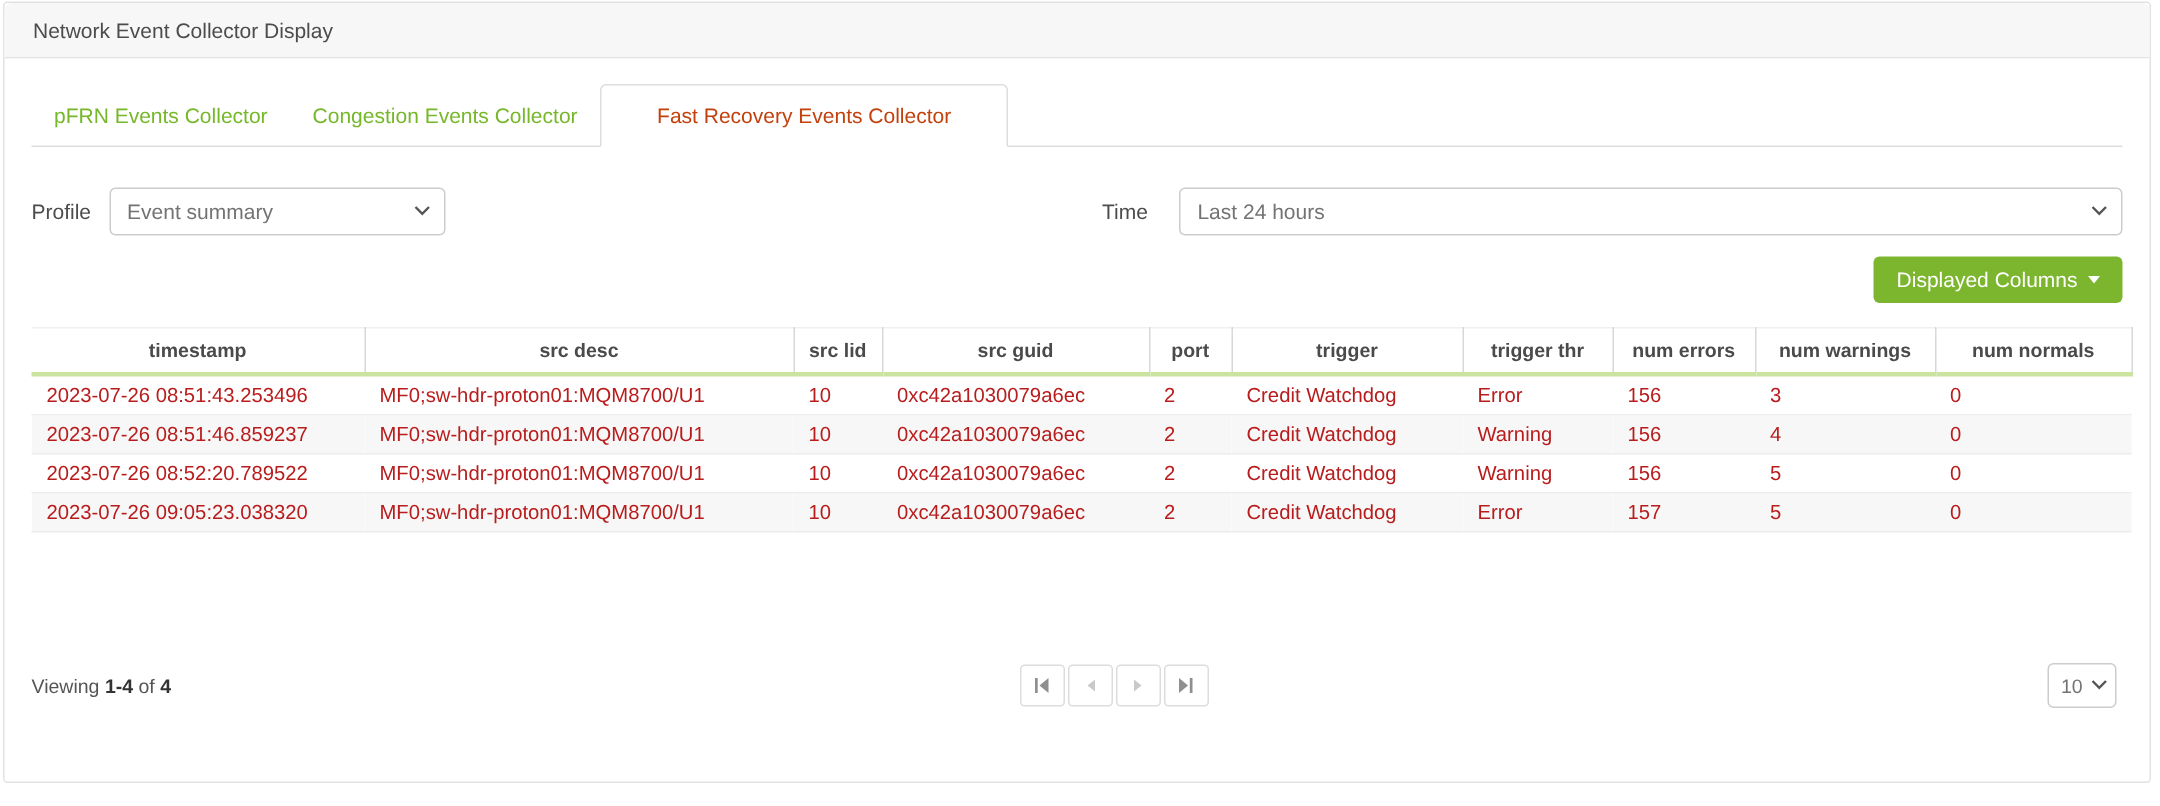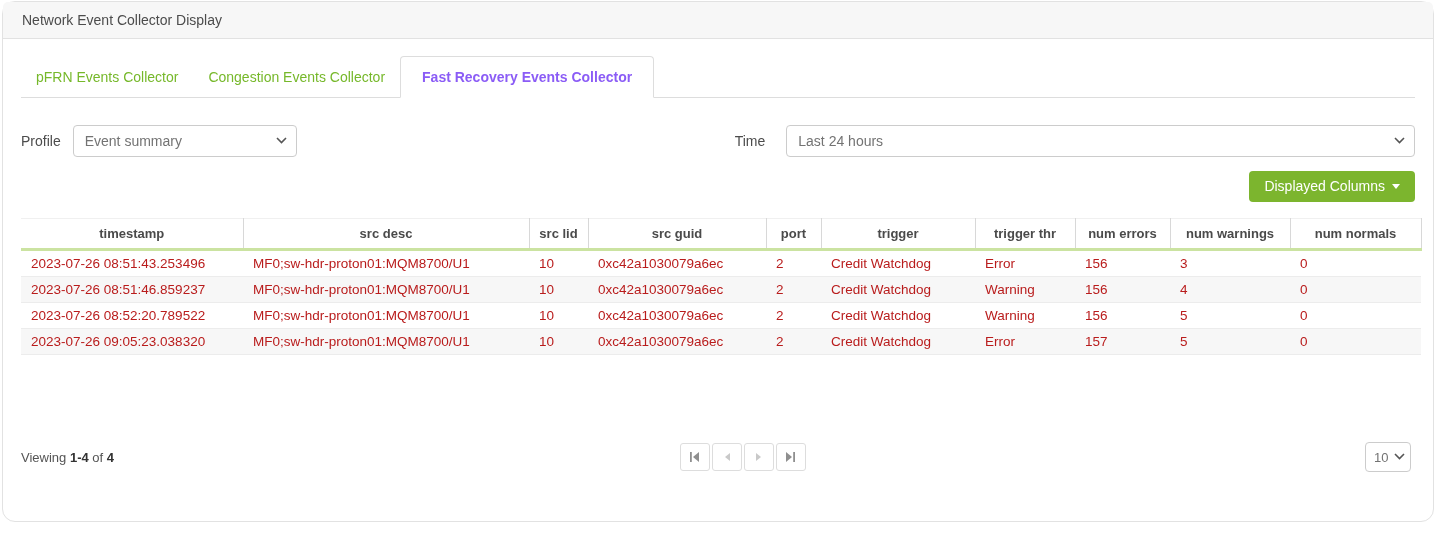--- a/index.html
+++ b/index.html
@@ -1,32 +1,32 @@
 <!DOCTYPE html>
 <html style="--accent-green: #7cb52e; --tab-green: #76b82a; --header-underline: #cbe3a1;"><head>
 <meta charset="utf-8">
 <style>
   * { box-sizing: border-box; margin: 0; padding: 0; }
   html, body { width: 1440px; height: 537px; overflow: hidden; background: #ffffff;
     font-family: "Liberation Sans", "DejaVu Sans", sans-serif; }
 
   .panel { width: 1432px; height: 521px; margin: 1px 0 0 2px; background: #fff;
-    border: 1px solid #e2e2e2; border-radius: 13px; }
+    border: 1px solid #e2e2e2; border-radius: 3px; }
 
   .panel-header { background: #f7f7f7; border-bottom: 1px solid #e2e2e2;
     border-radius: 5px 5px 0 0; padding: 10px 19px; font-size: 14px; color: #4c4c4c; }
 
   .panel-body { padding: 16px 18px 0 18px; }
 
   
   .tabs { display: flex; border-bottom: 1px solid #ddd; align-items: center; }
   .tab { font-family: inherit; font-size: 14px; background: transparent; border: none;
     color: var(--tab-green, #76b82a); padding: 12px 15px; cursor: pointer; position: relative; top: 1px; }
-  .tab.active { color: #8b5cf6; background: #fff; border: 1px solid #ddd; border-bottom: 1px solid #fff;
-    border-radius: 4px 4px 0 0; padding: 12px 21px; font-weight: bold; }
+  .tab.active { color: #c2410c; background: #fff; border: 1px solid #ddd; border-bottom: 1px solid #fff;
+    border-radius: 4px 4px 0 0; padding: 12px 37px; }
 
   
   .filter-row { display: flex; align-items: center; margin-top: 27px; }
   .field-label { font-size: 14px; color: #4c4c4c; }
   .select-wrap { position: relative; display: inline-block; }
   .select-wrap select { font-family: inherit; font-size: 14px; color: #737373; width: 100%;
     height: 32px; padding: 4px 26px 4px 11px; border: 1px solid #ccc; border-radius: 4px;
     background: #fff; appearance: none; -webkit-appearance: none; -moz-appearance: none; }
   .select-wrap .chev { position: absolute; right: 10px; top: 50%; margin-top: -4px; pointer-events: none; }
   .profile-select-wrap { width: 224px; margin-left: 12px; }

